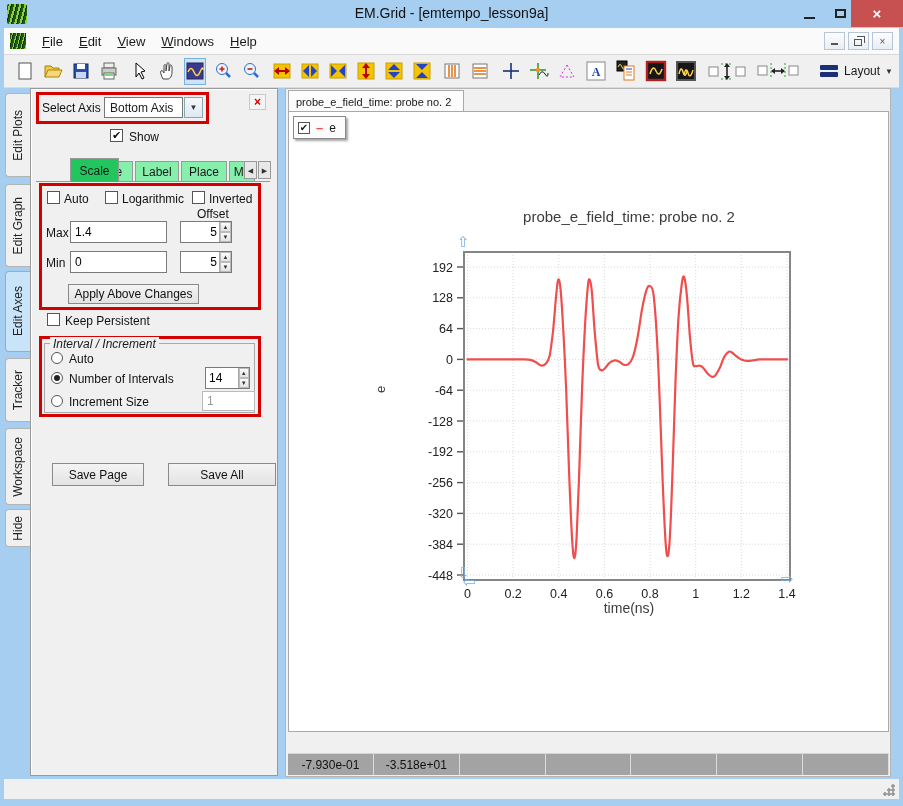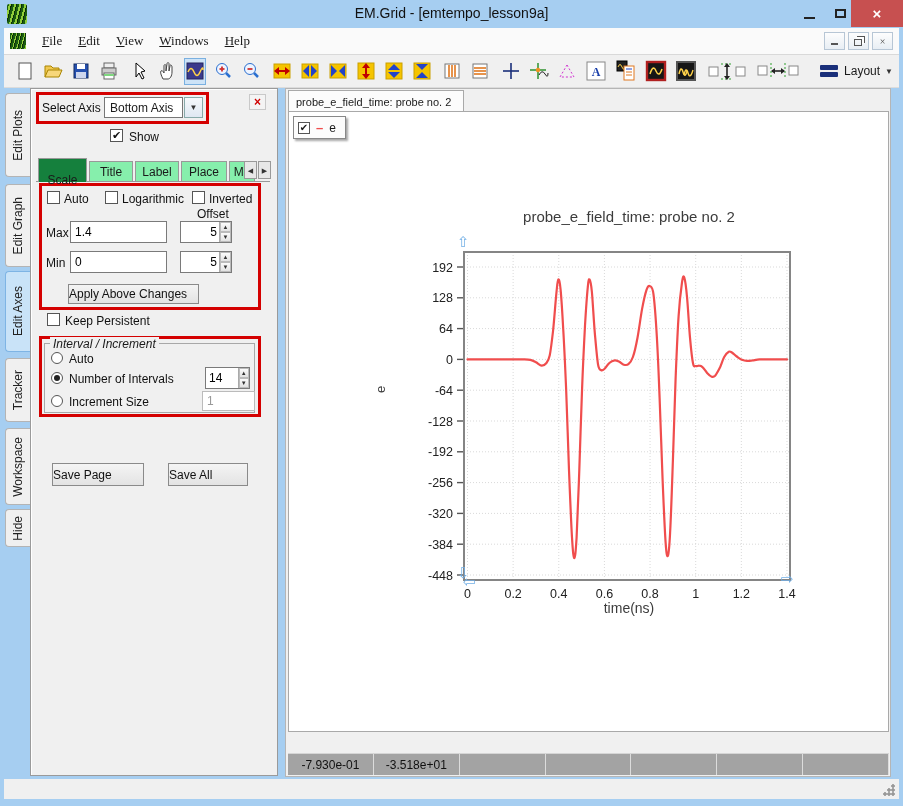--- a/index.html
+++ b/index.html
@@ -10,21 +10,21 @@
   .titlebar { position:absolute; left:0; top:0; width:903px; height:28px; background:#a6cef1; }
   .titlebar .app-icon { position:absolute; left:7px; top:4px; width:20px; height:20px;
       background:repeating-linear-gradient(105deg,#1a5c10 0 2px,#8fce3a 2px 4px,#0c2d08 4px 5px); border-radius:2px; }
   .titlebar .title { position:absolute; left:0; right:0; top:5px; text-align:center; font-size:14px; color:#111; }
   .cap-btn { position:absolute; top:0; height:27px; display:flex; align-items:center; justify-content:center; }
   .cap-min { left:795px; width:28px; } .cap-max { left:826px; width:28px; }
   .glyph-min { display:inline-block; width:11px; border-bottom:2px solid #222; margin-top:8px;}
   .glyph-max { display:inline-block; width:11px; height:9px; border:2px solid #222; }
   .cap-close { left:851px; width:52px; background:#c75050; color:#fff; font-size:15px; font-weight:bold; }
 
-  .menubar { position:absolute; left:4px; top:28px; width:895px; height:27px; background:#fafafa; border-bottom:1px solid #d9d9d9; display:flex; align-items:center;font-family:Liberation Serif, serif; }
+  .menubar { position:absolute; left:4px; top:28px; width:895px; height:27px; background:#fafafa; border-bottom:1px solid #d9d9d9; display:flex; align-items:center; }
   .menubar .app-icon-s { width:16px; height:16px; margin:0 8px 0 6px;
       background:repeating-linear-gradient(105deg,#1a5c10 0 2px,#8fce3a 2px 3px,#0c2d08 3px 4px); }
   .menu-item { padding:4px 8px; font-size:13px; }
   .menu-item::first-letter { text-decoration:underline; }
   .mdi-btns { margin-left:auto; margin-right:6px; display:flex; gap:3px; }
   .mdi-btn { width:21px; height:18px; border:1px solid #b7c6d5; background:linear-gradient(#fdfdfd,#e8eef4); display:flex; align-items:center; justify-content:center; color:#555; font-size:10px; }
   .g-restore { display:inline-block; width:8px; height:7px; border:1px solid #555; box-shadow:2px -2px 0 -0px #fff, 3px -3px 0 0 #555; margin-top:2px; margin-right:2px;}
 
   .toolbar { position:absolute; left:4px; top:55px; width:895px; height:33px; background:#f0f0f0; border-bottom:1px solid #dcdcdc; display:flex; align-items:center; padding-left:10px; }
   .tbtn { width:27px; height:27px; display:flex; align-items:center; justify-content:center; border:1px solid transparent; margin-right:6px; }
@@ -42,29 +42,29 @@
   .redbox { position:absolute; border:3px solid #d40000; }
   .lbl { position:absolute; font-size:12px; color:#111; white-space:nowrap; }
   .combo { position:absolute; display:flex; }
   .combo .field { background:#fff; border:1px solid #777; height:21px; padding:3px 4px 0 5px; font-size:12px; width:79px; }
   .combo .drop { width:19px; height:21px; margin-left:1px; border:1px solid #8aa; background:linear-gradient(#f5f8fb,#dfe8f2); display:flex; align-items:center; justify-content:center; font-size:8px; color:#333; }
   .panel-x { position:absolute; left:249px; top:94px; width:17px; height:16px; border:1px solid #c9c9c9; background:#f4f4f4; color:#d00000; font-weight:bold; font-size:12px; display:flex; align-items:center; justify-content:center; }
   .cb { position:absolute; width:13px; height:13px; background:#fff; border:1px solid #555; font-size:11px; line-height:11px; text-align:center; color:#111; }
   .radio { position:absolute; width:12px; height:12px; border:1px solid #555; border-radius:50%; background:#fff; }
   .radio.on::after { content:""; position:absolute; left:2px; top:2px; width:6px; height:6px; border-radius:50%; background:#222; }
   .ptab { position:absolute; border:1px solid #999; border-bottom:none; background:#86efac; font-size:12px; text-align:center; padding-top:3px; height:20px; }
-  .ptab.active { background:#15803d; height:24px; padding-top:14px; z-index:2; }
+  .ptab.active { background:#22c55e; height:24px; padding-top:5px; z-index:2;margin-left:32px; }
   .tabline { position:absolute; left:36px; top:181px; width:234px; border-top:1px solid #999; }
   .arrbtn { position:absolute; width:13px; height:18px; border:1px solid #999; background:#e8e8e8; font-size:7px; text-align:center; padding-top:5px; color:#333; }
   .tinput { position:absolute; background:#fff; border:1px solid #7a7a7a; font-size:12px; padding:0 4px; font-family:inherit; }
   .spin { position:absolute; display:flex; border:1px solid #7a7a7a; background:#fff; height:22px; }
   .spin .num { width:100%; text-align:right; border:none; font-size:12px; padding-right:2px; font-family:inherit; background:transparent;}
   .spin .ud { width:16px; display:flex; flex-direction:column; border-left:1px solid #aaa; }
   .spin .ud div { flex:1; background:linear-gradient(#fbfbfb,#e2e2e2); border:1px solid #bbb; font-size:6px; line-height:8px; text-align:center; color:#333; }
-  .pbtn { position:absolute; background:linear-gradient(#f4f4f4,#e3e3e3); border:1px solid #8a8a8a; font-size:12px; text-align:left; font-family:inherit; color:#111; }
+  .pbtn { position:absolute; background:linear-gradient(#f4f4f4,#e3e3e3); border:1px solid #8a8a8a; font-size:12px; text-align:center; font-family:inherit; color:#111; }
   .groupbox { position:absolute; border:1px solid #a8a8a8; }
   .grouptitle { position:absolute; background:#f0f0f0; padding:0 3px; font-size:12px;font-style:italic; }
 
   
   .chartwin { position:absolute; left:285px; top:88px; width:606px; height:689px; background:#f0f0f0; border:1px solid #b5b5b5; }
   .gtab { position:absolute; left:2px; top:1px; height:22px; width:176px; background:#fcfcfc; border:1px solid #a9a9a9; border-bottom:none; font-size:11px; padding:5px 6px 0 7px; white-space:nowrap; }
   .client { position:absolute; left:2px; top:22px; width:601px; height:621px; background:#fff; border:1px solid #a9a9a9; }
   .legendbox { position:absolute; left:4px; top:4px; height:23px; background:#fcfcfc; border:1px solid #888; box-shadow:2px 2px 2px rgba(0,0,0,.35); display:flex; align-items:center; padding:0 9px 0 4px; gap:6px; z-index:3;}
   .legendbox .cbl { position:static; width:12px; height:12px; background:#fff; border:1px solid #555; font-size:10px; line-height:10px; text-align:center; }
   .legend-dash { font-weight:bold; font-size:13px; line-height:10px; }
@@ -415,21 +415,21 @@
   <div class="ud">
       <div>▲</div>
       <div>▼</div>
     </div>
 </div>
 <span class="radio" style="left:51px;top:395px"></span>
 <span class="lbl" style="left:69px;top:395px">Increment Size</span>
 <input class="tinput" style="left: 202px; top: 391px; width: 53px; height: 20px; color: rgb(153, 153, 153); border-color: rgb(187, 187, 187);" value="1">
 
 <button class="pbtn" style="left:52px;top:463px;width:92px;height:23px">Save Page</button>
-<button class="pbtn" style="left:168px;top:463px;width:80px;height:23px">Save All</button>
+<button class="pbtn" style="left:168px;top:463px;width:108px;height:23px">Save All</button>
 
 <div class="chartwin">
   <div class="gtab">probe_e_field_time: probe no. 2</div>
   <div class="client">
     <div class="legendbox">
       <span class="cbl"><span>✔</span></span>
       <span class="legend-dash" id="legend-dash" style="color: rgb(240, 77, 77);">–</span>
       <span>e</span>
     </div>
     <div class="gtitle">probe_e_field_time: probe no. 2</div>

